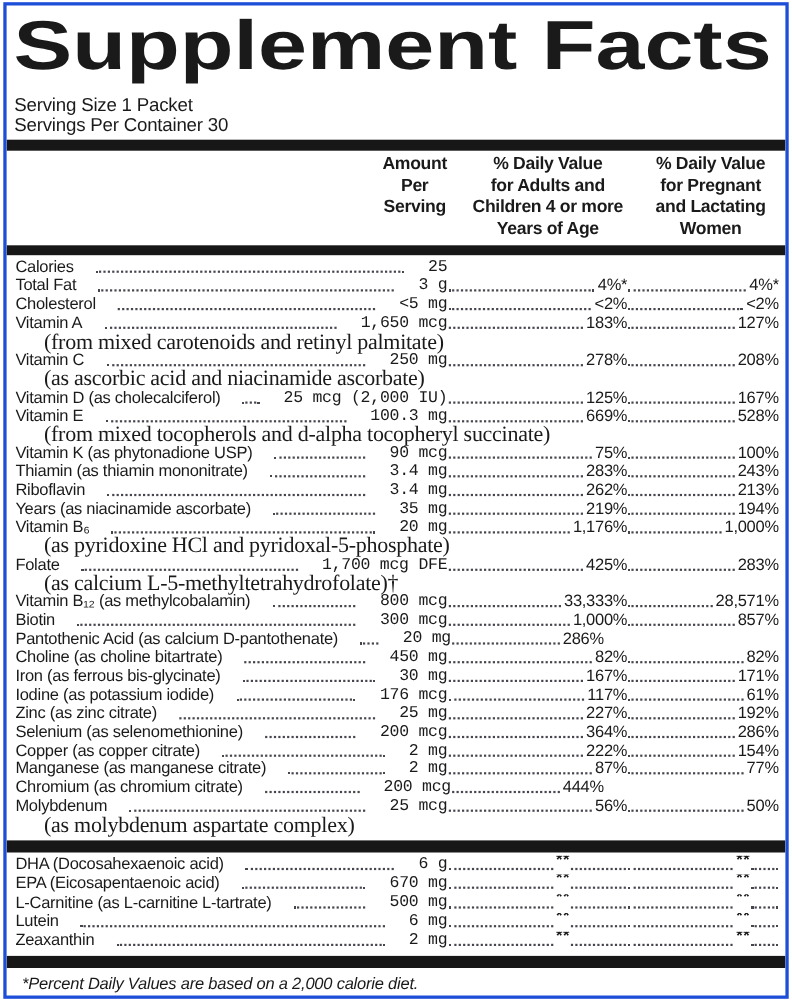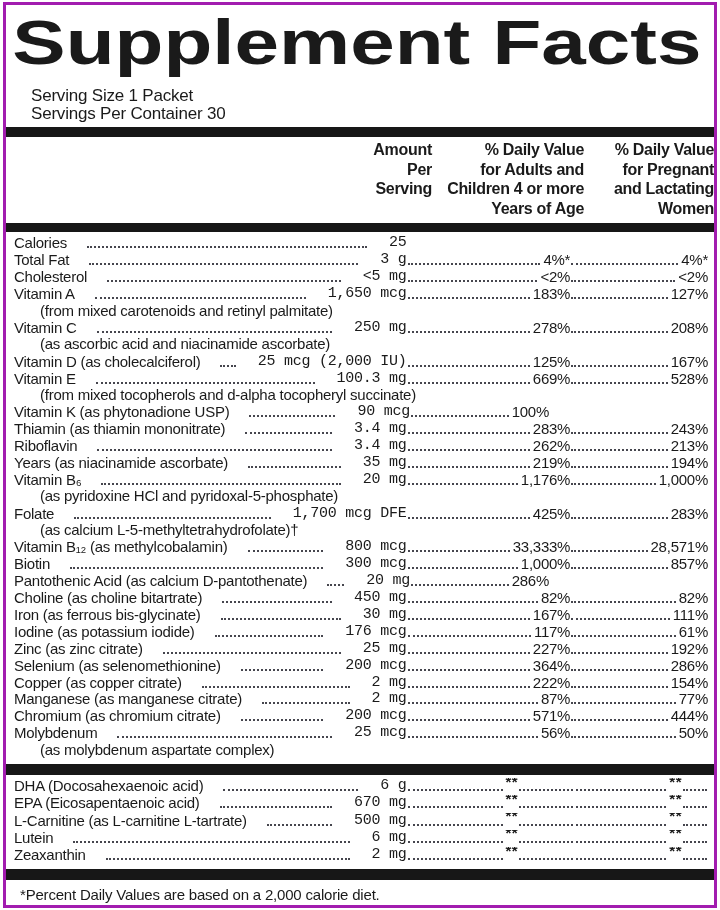--- a/index.html
+++ b/index.html
@@ -1,48 +1,48 @@
 <!DOCTYPE html>
 <html><head>
 <meta charset="utf-8">
 <style>
   html,body{margin:0;padding:0;background:#ffffff;}
   body{width:720px;height:910px;font-family:"Liberation Sans","DejaVu Sans",sans-serif;color:#1a1a1a;}
-  .label{box-sizing:border-box;width:714px;height:906px;margin:2px 3px;border:3px solid #a21caf;background:#fff;overflow:hidden;}
+  .label{box-sizing:border-box;width:714px;height:906px;margin:2px 3px;border:3px solid #1d4ed8;background:#fff;overflow:hidden;}
   .title{font-size:63px;font-weight:bold;line-height:1;white-space:nowrap;transform:scaleX(1.27);transform-origin:left center;padding:6px 0 0 5px;letter-spacing:0;}
-  .servings{margin-top:13px;padding-left:25px;font-size:17px;line-height:18px;letter-spacing:-0.2px;}
+  .servings{margin-top:13px;padding-left:7px;font-size:17px;line-height:18px;letter-spacing:-0.2px;}
   .bar{height:10px;background:#171717;margin:0;}
   .bar.b1{margin-top:4px;}
   .bar.b2{height:9px;}
   .bar.b3{height:11px;margin-top:3px;}
   .bar.b4{height:11px;margin-top:3px;}
   .colhead{position:relative;height:86px;font-weight:bold;font-size:16px;line-height:19.5px;letter-spacing:-0.3px;}
-  .colhead .ch{position:absolute;top:3px;text-align:right;white-space:pre-line;}
+  .colhead .ch{position:absolute;top:3px;text-align:center;white-space:pre-line;}
   .ch1{left:316px;width:110px;}
   .ch2{left:406px;width:172px;}
   .ch3{left:572px;width:136px;}
   .sec{padding:3px 6px 2px 8px;}
   .row{display:flex;align-items:flex-end;height:16.9px;font-size:15px;letter-spacing:-0.25px;white-space:nowrap;}
   .sec2 .row{height:17.2px;}
   .seg{display:flex;align-items:flex-end;overflow:hidden;}
   .seg1{width:396px;gap:19px;}
   .seg2{width:165px;}
   .seg3{width:139px;}
   .ldr{flex:1 1 auto;min-width:4px;border-bottom:2px dotted #46464e;margin:0 1px 3.5px 1px;}
   .tail{flex:0 0 0px;margin-bottom:3.5px;}
   .nm,.amt,.dv{flex:0 0 auto;line-height:16.5px;}
   .amt{padding-left:2px;font-family:Liberation Mono, monospace;}
   .dv{padding-left:2px;}
   .empty .ldr{border-bottom:none;}
   .row.na .dv{position:relative;top:-4.5px;font-weight:bold;letter-spacing:0.5px;}
   .row.na .seg2 .tail{flex:0 0 50px;border-bottom:2px dotted #46464e;margin:0 1px 3.5px 1px;}
   .row.na .seg3 .tail{flex:0 0 24px;border-bottom:2px dotted #46464e;margin:0 1px 3.5px 1px;}
-  .subrow{padding-left:26px;height:16.9px;font-size:15px;letter-spacing:-0.25px;line-height:16.5px;white-space:nowrap;}
+  .subrow{padding-left:26px;height:16.9px;font-size:20px;letter-spacing:-0.25px;line-height:16.5px;white-space:nowrap;font-family:Liberation Serif, serif;}
   .footnotes{padding:6px 8px 0 8px;font-size:15px;line-height:17.5px;letter-spacing:-0.2px;}
-  .fn1{padding-left:6px;}
+  .fn1{padding-left:6px;font-style:italic;}
 </style>
 </head>
 <body>
 
 <div class="label">
   <div class="title">Supplement Facts</div>
   <div class="servings">
     <div>Serving Size 1 Packet</div>
     <div>Servings Per Container 30</div>
   </div>
@@ -183,20 +183,25 @@
       <span class="tail"></span>
     </div>
   </div>
       <div class="subrow">(from mixed tocopherols and d-alpha tocopheryl succinate)</div>
       <div class="row">
     <div class="seg seg1">
       <span class="nm">Vitamin K (as phytonadione USP)</span>
       <span class="ldr"></span>
       <span class="amt">90 mcg</span>
     </div>
+    <div class="seg seg2">
+      <span class="ldr"></span>
+      <span class="dv dv1">75%</span>
+      <span class="tail"></span>
+    </div>
     <div class="seg seg3">
       <span class="ldr"></span>
       <span class="dv dv2">100%</span>
       <span class="tail"></span>
     </div>
   </div>
       <div class="row">
     <div class="seg seg1">
       <span class="nm">Thiamin (as thiamin mononitrate)</span>
       <span class="ldr"></span>
@@ -352,21 +357,21 @@
       <span class="ldr"></span>
       <span class="amt">30 mg</span>
     </div>
     <div class="seg seg2">
       <span class="ldr"></span>
       <span class="dv dv1">167%</span>
       <span class="tail"></span>
     </div>
     <div class="seg seg3">
       <span class="ldr"></span>
-      <span class="dv dv2">111%</span>
+      <span class="dv dv2">171%</span>
       <span class="tail"></span>
     </div>
   </div>
       <div class="row">
     <div class="seg seg1">
       <span class="nm">Iodine (as potassium iodide)</span>
       <span class="ldr"></span>
       <span class="amt">176 mcg</span>
     </div>
     <div class="seg seg2">
@@ -446,25 +451,20 @@
       <span class="ldr"></span>
       <span class="dv dv2">77%</span>
       <span class="tail"></span>
     </div>
   </div>
       <div class="row">
     <div class="seg seg1">
       <span class="nm">Chromium (as chromium citrate)</span>
       <span class="ldr"></span>
       <span class="amt">200 mcg</span>
-    </div>
-    <div class="seg seg2">
-      <span class="ldr"></span>
-      <span class="dv dv1">571%</span>
-      <span class="tail"></span>
     </div>
     <div class="seg seg3">
       <span class="ldr"></span>
       <span class="dv dv2">444%</span>
       <span class="tail"></span>
     </div>
   </div>
       <div class="row">
     <div class="seg seg1">
       <span class="nm">Molybdenum</span>

